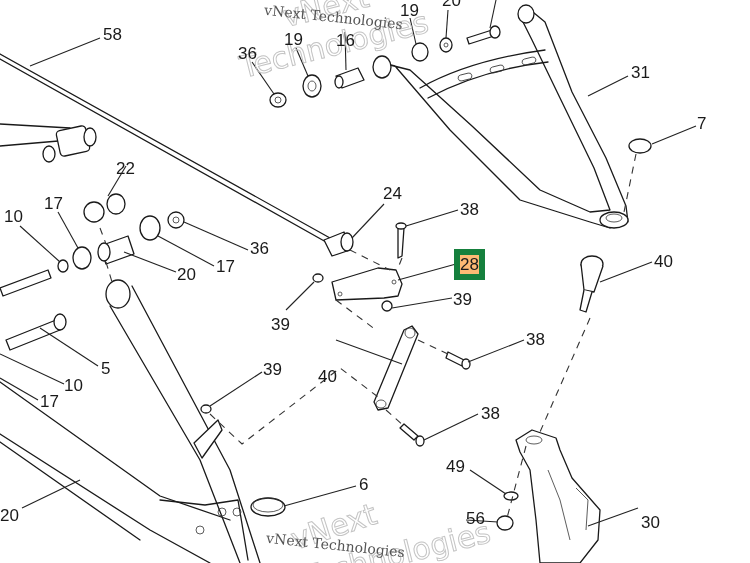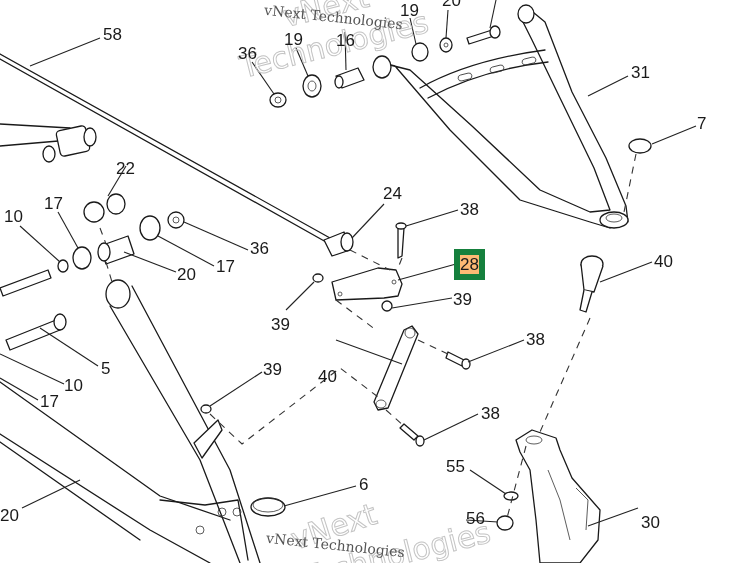--- a/index.html
+++ b/index.html
@@ -224,19 +224,19 @@
 <div class="callout" style="left:654px;top:253px;">40</div>
 <div class="callout" style="left:453px;top:291px;">39</div>
 <div class="callout" style="left:271px;top:316px;">39</div>
 <div class="callout" style="left:318px;top:328px;margin-top:40px;">40</div>
 <div class="callout" style="left:526px;top:331px;">38</div>
 <div class="callout" style="left:101px;top:360px;">5</div>
 <div class="callout" style="left:263px;top:361px;">39</div>
 <div class="callout" style="left:64px;top:377px;">10</div>
 <div class="callout" style="left:40px;top:393px;">17</div>
 <div class="callout" style="left:481px;top:405px;">38</div>
-<div class="callout" style="left:446px;top:458px;">55</div>
+<div class="callout" style="left:446px;top:458px;">49</div>
 <div class="callout" style="left:359px;top:476px;">6</div>
 <div class="callout" style="left:641px;top:514px;">30</div>
 <div class="callout" style="left:0px;top:507px;">20</div>
 <div class="callout" style="left:466px;top:510px;">56</div>
 
 </div>
 
 </body></html>

